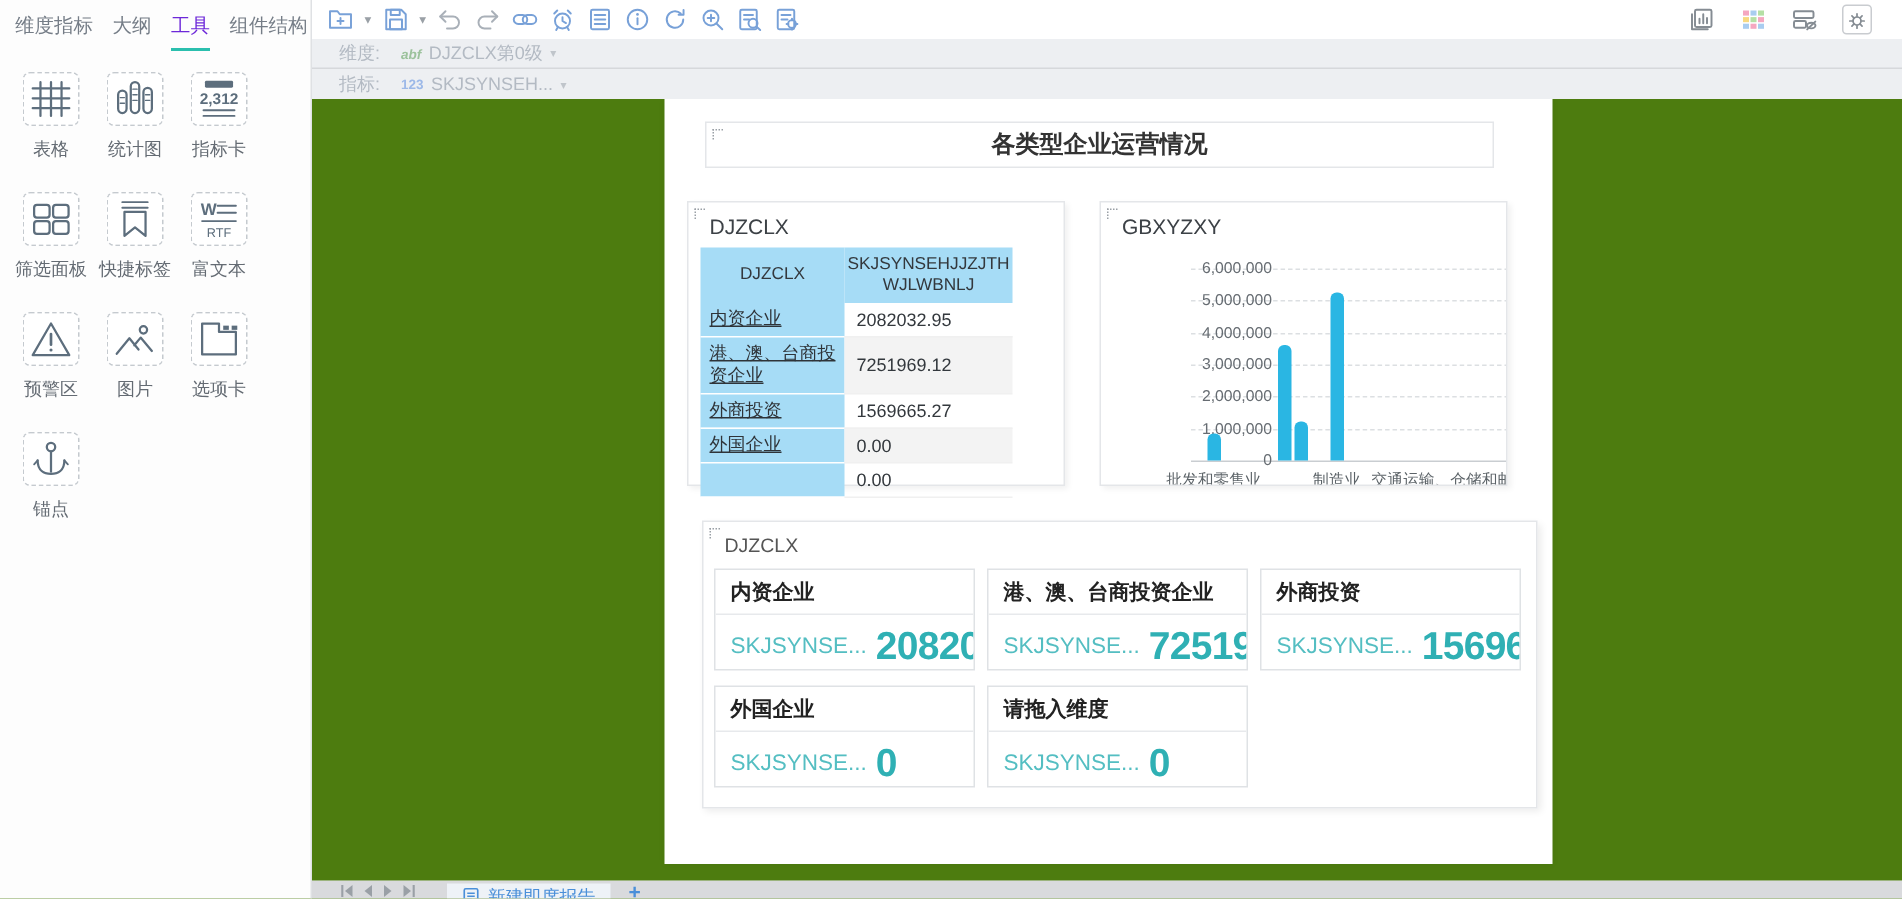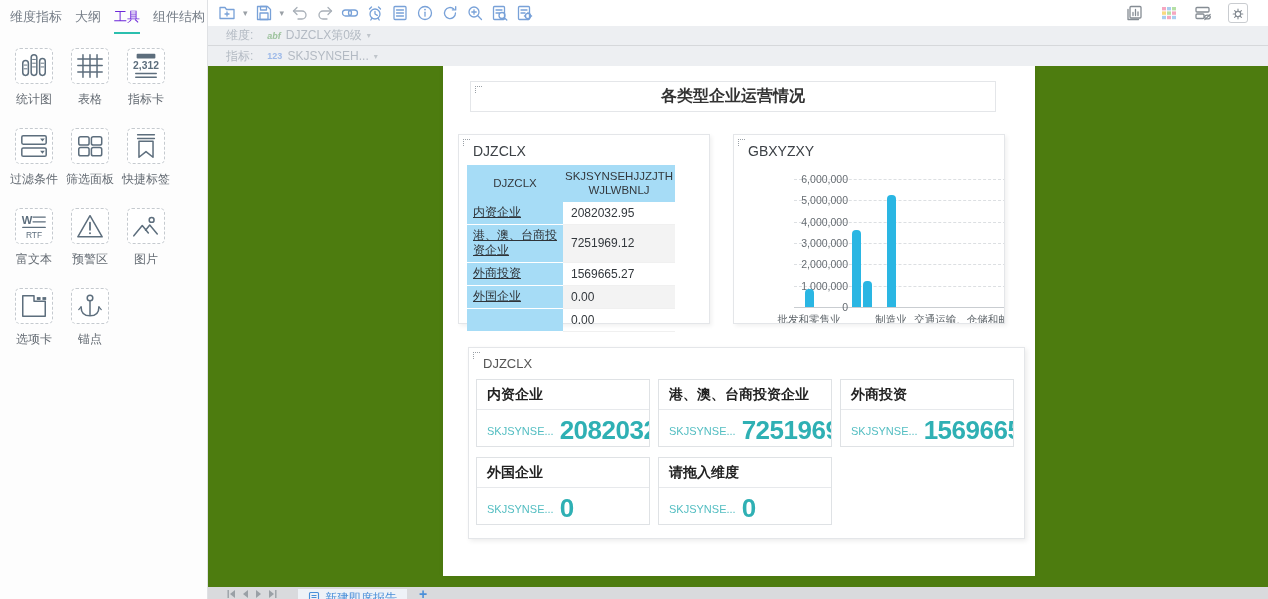--- a/index.html
+++ b/index.html
@@ -67,21 +67,21 @@
   .ytick { position:absolute; right:152px; width:80px; text-align:right; font-size:10.5px; color:#666c72; }
   .bar { position:absolute; bottom:0; width:9px; background:#2ab6e3; border-radius:4px 4px 0 0; }
   .xlabel { position:absolute; transform:translateX(-50%); font-size:10.5px; color:#5c6368; white-space:nowrap;text-align:right; }
 
   .comp-cards { left:25px; top:281px; width:557px; height:192px; box-shadow:2px 2px 5px rgba(0,0,0,.08); }
   .cards-grid { display:grid; grid-template-columns:repeat(3,174px); gap:10px 8px; margin:8px 0 0 7px; }
   .card { border:1px solid #dfe2e5; height:68px; background:#fff; overflow:hidden; }
   .card-title { font-size:14px; font-weight:bold; color:#222; padding:6px 10px 5px; border-bottom:1px solid #e7e9ec;
                 white-space:nowrap; overflow:hidden; }
   .card-valrow { display:flex; align-items:center; gap:6px; padding:5px 0 0 10px; white-space:nowrap; overflow:hidden; }
-  .card-metric { font-size:11px; color:#54bec2; flex:none; }
+  .card-metric { font-size:15px; color:#54bec2; flex:none; }
   .card-value { font-size:26px; font-weight:bold; color:#2fb0b4; letter-spacing:-0.5px; }
 
   
   .bottombar { height:12px; overflow:hidden; background:#d9dadd; display:flex; align-items:flex-start;
                padding:2px 0 0 18px; gap:4px; }
   .nav-ic { width:10px; height:10px; display:inline-flex; cursor:pointer; }
   .sheet-tab { display:inline-flex; align-items:center; gap:5px; margin-left:16px; padding:1px 10px 6px;
                background:#eef2f7; color:#4a8fd9; font-size:12px; cursor:pointer; }
   .add-sheet { color:#4a8fd9; font-size:14px; font-weight:bold; margin-left:8px; cursor:pointer; line-height:10px; }
 </style>
@@ -94,63 +94,50 @@
         <div class="stab">维度指标</div>
         <div class="stab">大纲</div>
         <div class="stab active">工具</div>
         <div class="stab">组件结构</div>
       </div>
     <div class="tools" id="tools-grid">
         <div class="tool">
       <div class="iconbox">
             <span>
               <svg width="34" height="30" viewBox="0 0 36 32" fill="none" stroke="#5d6e7d" stroke-width="1.6" stroke-linecap="round" stroke-linejoin="round">
+                <path d="M5 8.5h26M5 15.5h26M5 22.5h26M10.5 4v24M18 4v24M25.5 4v24"></path>
+              </svg>
+            </span>
+          </div>
+      <div class="tlabel">表格</div>
+        </div>
+        <div class="tool">
+      <div class="iconbox">
+            <span>
+              <svg width="34" height="30" viewBox="0 0 36 32" fill="none" stroke="#5d6e7d" stroke-width="1.6" stroke-linecap="round" stroke-linejoin="round">
                 <rect x="6" y="10" width="6" height="16" rx="3"></rect>
                 <rect x="15" y="4" width="6" height="22" rx="3"></rect>
                 <rect x="24" y="8" width="6" height="18" rx="3"></rect>
                 <path d="M7.5 15h3M7.5 19h3M16.5 9h3M16.5 13h3M16.5 17h3M25.5 13h3M25.5 17h3" stroke-width="1"></path>
               </svg>
             </span>
           </div>
       <div class="tlabel">统计图</div>
         </div>
         <div class="tool">
       <div class="iconbox">
             <span>
               <svg width="34" height="30" viewBox="0 0 36 32" fill="none" stroke="#5d6e7d" stroke-width="1.6" stroke-linecap="round" stroke-linejoin="round">
-                <path d="M5 8.5h26M5 15.5h26M5 22.5h26M10.5 4v24M18 4v24M25.5 4v24"></path>
-              </svg>
-            </span>
-          </div>
-      <div class="tlabel">表格</div>
-        </div>
-        <div class="tool">
-      <div class="iconbox">
-            <span>
-              <svg width="34" height="30" viewBox="0 0 36 32" fill="none" stroke="#5d6e7d" stroke-width="1.6" stroke-linecap="round" stroke-linejoin="round">
                 <rect x="8" y="3" width="20" height="5" rx="1" fill="#5d6e7d" stroke="none"></rect>
                 <text x="18" y="19.5" font-size="11" font-weight="bold" text-anchor="middle" fill="#5d6e7d" stroke="none">2,312</text>
                 <path d="M7 24h22M7 28h22" stroke-width="1.4"></path>
               </svg>
             </span>
           </div>
       <div class="tlabel">指标卡</div>
-        </div>
-        <div class="tool">
-      <div class="iconbox">
-            <span>
-              <svg width="34" height="30" viewBox="0 0 36 32" fill="none" stroke="#5d6e7d" stroke-width="1.6" stroke-linecap="round" stroke-linejoin="round">
-                <rect x="5" y="5" width="26" height="9" rx="1.5"></rect>
-                <path d="M24.5 8h5l-2.5 3.2z" fill="#5d6e7d" stroke="none"></path>
-                <rect x="5" y="18" width="26" height="9" rx="1.5"></rect>
-                <path d="M24.5 21h5l-2.5 3.2z" fill="#5d6e7d" stroke="none"></path>
-              </svg>
-            </span>
-          </div>
-      <div class="tlabel">过滤条件</div>
         </div>
         <div class="tool">
       <div class="iconbox">
             <span>
               <svg width="34" height="30" viewBox="0 0 36 32" fill="none" stroke="#5d6e7d" stroke-width="1.6" stroke-linecap="round" stroke-linejoin="round">
                 <rect x="6" y="6" width="11" height="9" rx="2"></rect>
                 <rect x="19.5" y="6" width="11" height="9" rx="2"></rect>
                 <rect x="6" y="17.5" width="11" height="9" rx="2"></rect>
                 <rect x="19.5" y="17.5" width="11" height="9" rx="2"></rect>
               </svg>

